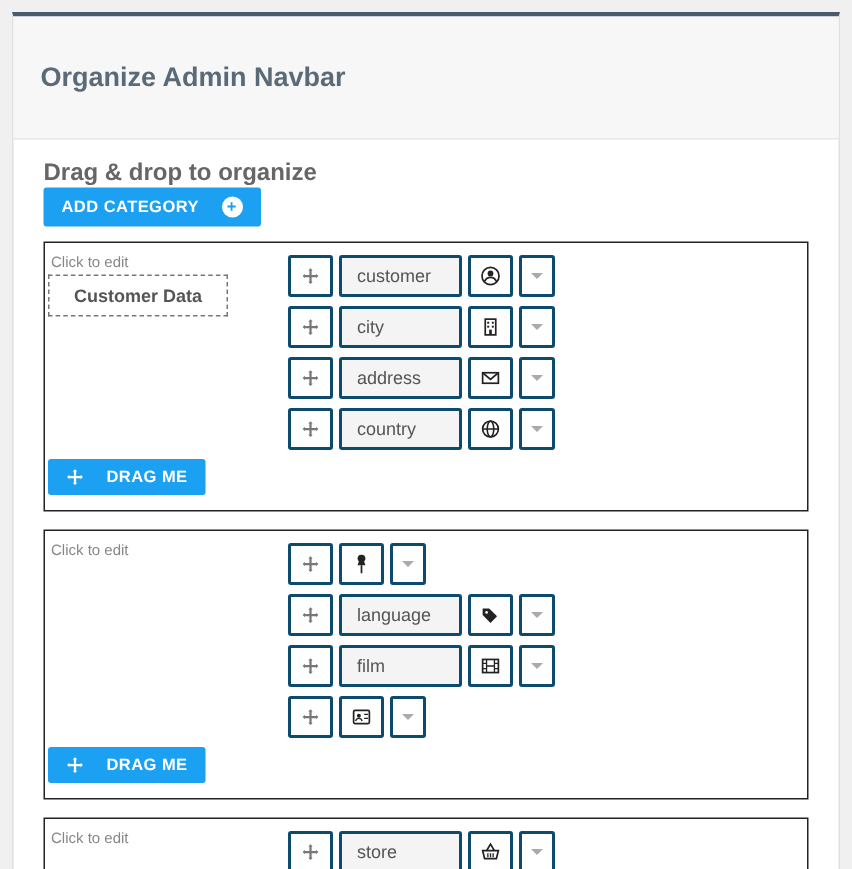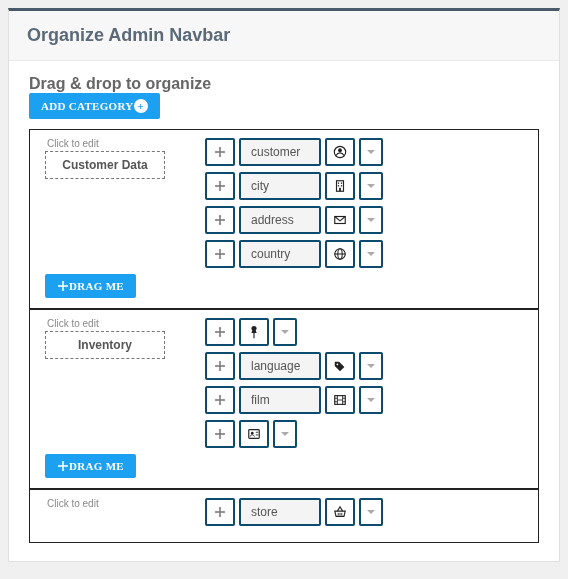--- a/index.html
+++ b/index.html
@@ -12,60 +12,61 @@
   }
   .panel {
     width: 552px;
     background: #fff;
     border: 1px solid #e0e0e0;
     border-top: 3px solid #4a5a6a;
   }
   .panel-header {
     background: #f7f7f7;
     border-bottom: 1px solid #e8e8e8;
-    padding: 14px 18px;
+    padding: 30px 18px;
     font-size: 18px;
     font-weight: 600;
     color: #5a6a78;
   }
   .panel-body {
     padding: 14px 20px 18px;
   }
   .hint {
     font-size: 16px;
     color: #666;
     margin-bottom: 0;
     font-weight: bold;
   }
   .btn {
     display: inline-flex;
     align-items: center;
     justify-content: center;
-    gap: 0;
+    gap: 15px;
     background: #1ca0f2;
     color: #fff;
     border: none;
     border-radius: 2px;
     padding: 6px 12px;
     font-size: 11px;
     font-weight: 700;
     letter-spacing: .3px;
     cursor: pointer;
-    font-family: Liberation Serif, serif;
+    font-family: Liberation Sans, sans-serif;
   }
   .plus-circle {
     width: 14px; height: 14px; border-radius: 50%;
     background: #fff; color: #1ca0f2;
     display: inline-flex; align-items: center; justify-content: center;
     font-size: 11px; font-weight: 900; line-height: 1;
   }
   .category-list { margin-top: 10px; }
   .category {
     border: 1px solid #222;
-    padding: 8px 15px 10px;
+    padding: 8px 2px 10px;
+    margin-bottom: 12px;
     position: relative;
   }
   .cat-left {
     float: left;
     width: 140px;
   }
   .click-to-edit {
     font-size: 10px;
     color: #888;
     margin: 0 0 2px 2px;
@@ -293,21 +294,20 @@
                 <svg viewBox="0 0 16 16">
                   <use href="#i-move"></use>
                 </svg>
               </span>
               <span>DRAG ME</span>
             </button></div>
         </div>
         <div class="category clearfix">
           <div class="cat-left">
             <div class="click-to-edit">Click to edit</div>
-            <div class="cat-name">Inventory</div>
           </div>
           <div class="items">
             <div class="item-row">
               <div class="cell move-cell">
                 <svg viewBox="0 0 16 16">
                   <use href="#i-move"></use>
                 </svg>
               </div>
               <div class="cell icon-cell">
                 <svg viewBox="0 0 16 16">

